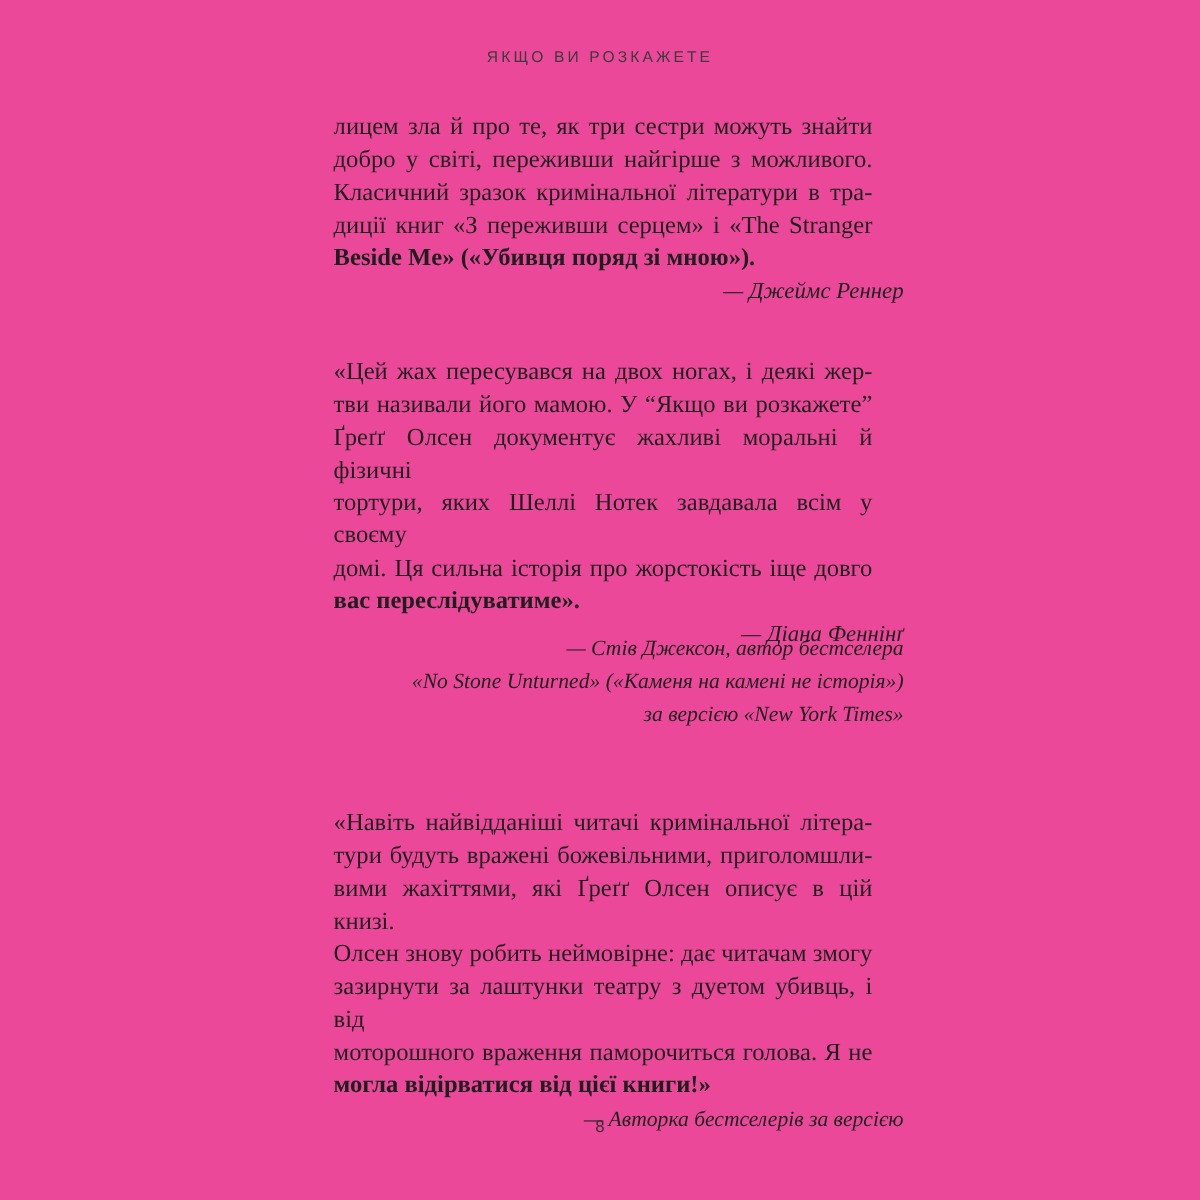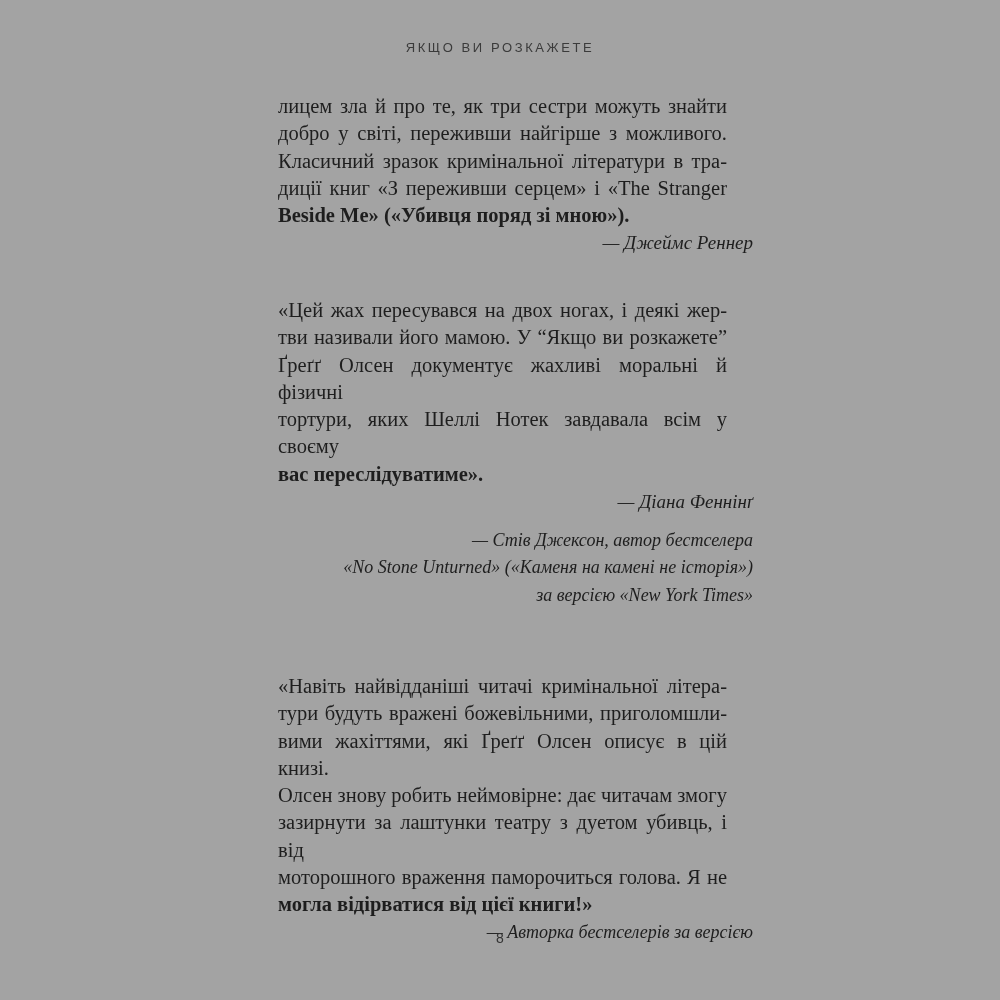--- a/index.html
+++ b/index.html
@@ -5,21 +5,21 @@
   html, body { margin: 0; padding: 0; }
   body {
     width: 1000px; height: 1000px;
     background: #ffffff;
     font-family: "Liberation Serif", serif;
     color: #1e1e1e;
   }
   .page {
     position: relative;
     width: 1000px; height: 1000px;
-    background: #a3a3a3;
+    background: #ec4899;
     overflow: hidden;
   }
   .running-header {
     position: absolute;
     top: 40px; left: 0; width: 1000px;
     text-align: center;
     font-family: "Liberation Sans", sans-serif;
     font-size: 13px;
     font-weight: 500;
     letter-spacing: 2.6px;
@@ -76,20 +76,21 @@
     <div class="jline">диції книг «З переживши серцем» і «The Stranger</div>
     <div class="jline jlast">Beside Me» («Убивця поряд зі мною»).</div>
     <div class="attr attr-lg">— Джеймс Реннер</div>
   </div>
 
   <div class="blurb" style="top:297px">
     <div class="jline">«Цей жах пересувався на двох ногах, і деякі жер-</div>
     <div class="jline">тви називали його мамою. У “Якщо ви розкажете”</div>
     <div class="jline">Ґреґґ Олсен документує жахливі моральні й фізичні</div>
     <div class="jline">тортури, яких Шеллі Нотек завдавала всім у своєму</div>
+    <div class="jline">домі. Ця сильна історія про жорстокість іще довго</div>
     <div class="jline jlast">вас переслідуватиме».</div>
     <div class="attr attr-lg">— Діана Феннінґ</div>
   </div>
 
   <div class="blurb" style="top:527px">
     <div class="attr attr-sm">— Стів Джексон, автор бестселера</div>
     <div class="attr attr-sm">«No Stone Unturned» («Каменя на камені не історія»)</div>
     <div class="attr attr-sm">за версією «New York Times»</div>
   </div>
 

